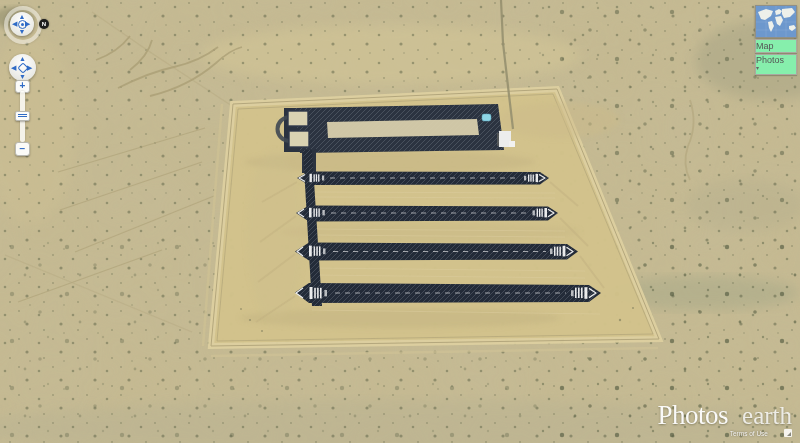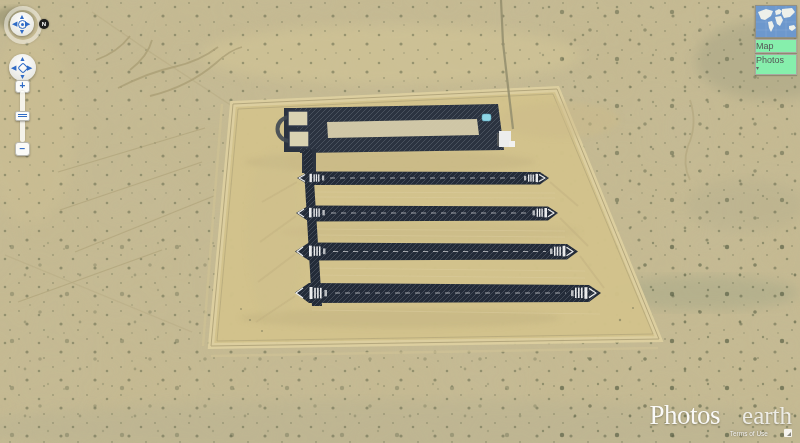--- a/index.html
+++ b/index.html
@@ -51,21 +51,21 @@
        font-size:9px;text-align:left;cursor:pointer;box-shadow:0 1px 1px rgba(0,0,0,.2);}
   .btn-map{height:12px;line-height:12px;}
   .btn-photos{height:18px;padding-top:1px;line-height:9px;}
   .dd-arrow{display:block;font-size:6px;color:#666;line-height:6px;}
 
   
   .watermark{position:absolute;right:8px;bottom:6px;text-align:right;color:#fff;}
   .wm-logo{font-family:"Liberation Serif",serif;white-space:nowrap;
        text-shadow:0 1px 2px rgba(60,60,40,.45);}
   .wm-google{font-size:27px;color:rgba(255,255,255,.95);letter-spacing:-.5px;}
-  .wm-earth{font-size:25px;color:rgba(255,255,255,.82);margin-left:22px;}
+  .wm-earth{font-size:25px;color:rgba(255,255,255,.82);margin-left:14px;}
   .wm-sub{margin-top:-2px;display:flex;align-items:center;justify-content:flex-end;gap:16px;}
   .wm-terms{font-size:6.5px;color:rgba(255,255,255,.9);text-shadow:0 0 2px rgba(0,0,0,.5);cursor:pointer;}
   .wm-expand{width:8px;height:8px;background:rgba(255,255,255,.85);border-radius:1px;position:relative;cursor:pointer;}
   .wm-expand::after{content:"";position:absolute;right:1px;bottom:1px;border-left:4px solid transparent;
        border-bottom:4px solid #8a8a80;}
 </style>
 </head>
 <body>
 
 <div class="stage">

